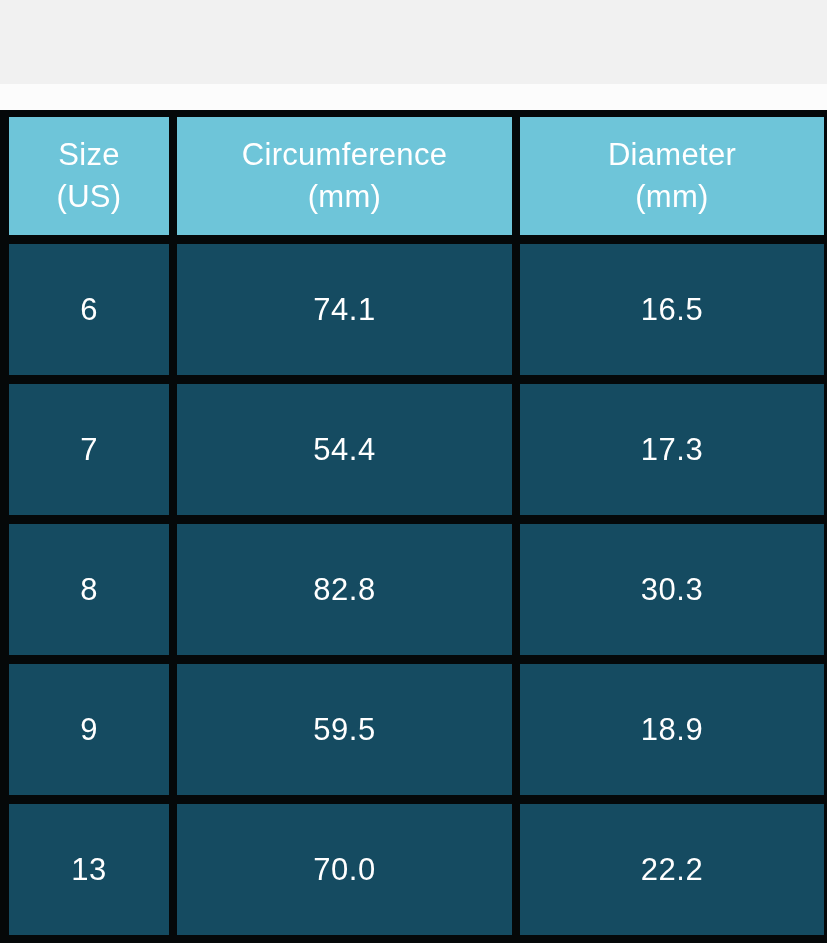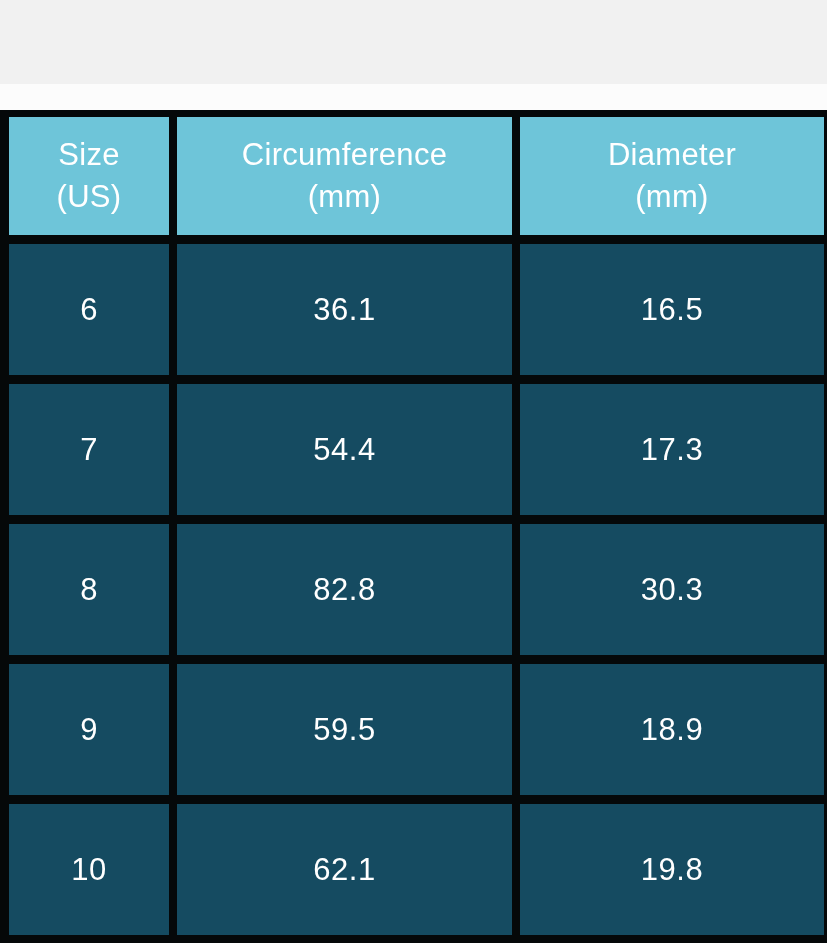--- a/index.html
+++ b/index.html
@@ -122,40 +122,40 @@
           </th>
           <th>
             <span class="hdr-line">Diameter</span>
             <span class="hdr-line">(mm)</span>
           </th>
         </tr>
       </thead>
       <tbody>
         <tr>
           <td>6</td>
-          <td>36.1</td>
+          <td>74.1</td>
           <td>16.5</td>
         </tr>
         <tr>
           <td>7</td>
           <td>54.4</td>
           <td>17.3</td>
         </tr>
         <tr>
           <td>8</td>
           <td>82.8</td>
           <td>30.3</td>
         </tr>
         <tr>
           <td>9</td>
           <td>59.5</td>
           <td>18.9</td>
         </tr>
         <tr>
-          <td>10</td>
-          <td>62.1</td>
-          <td>19.8</td>
+          <td>13</td>
+          <td>70.0</td>
+          <td>22.2</td>
         </tr>
       </tbody>
     </table>
   </div>
 
 </div>
 
 </body></html>

